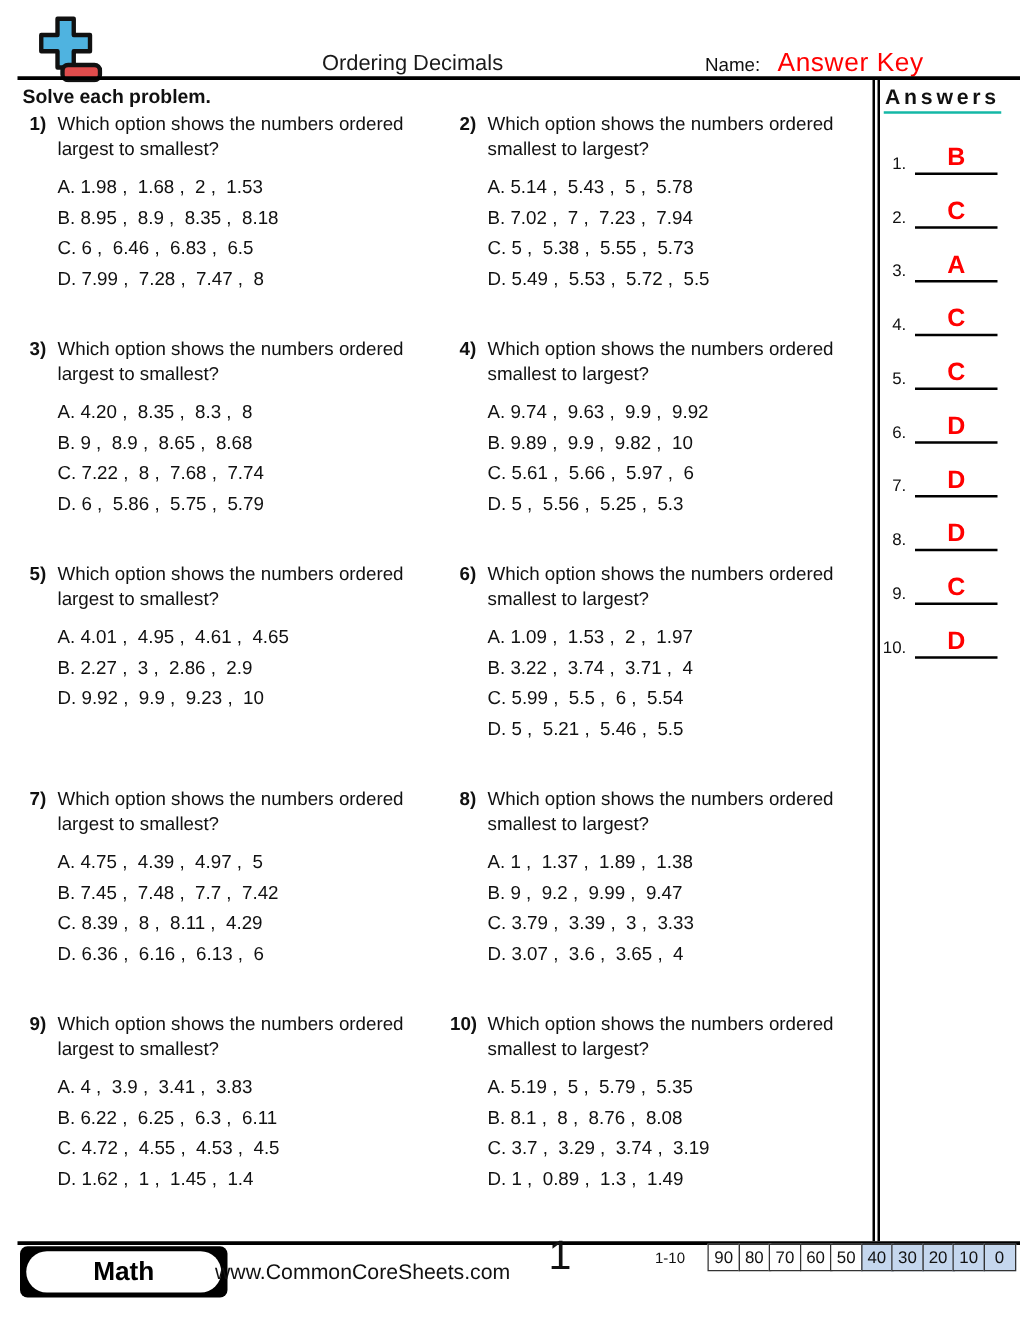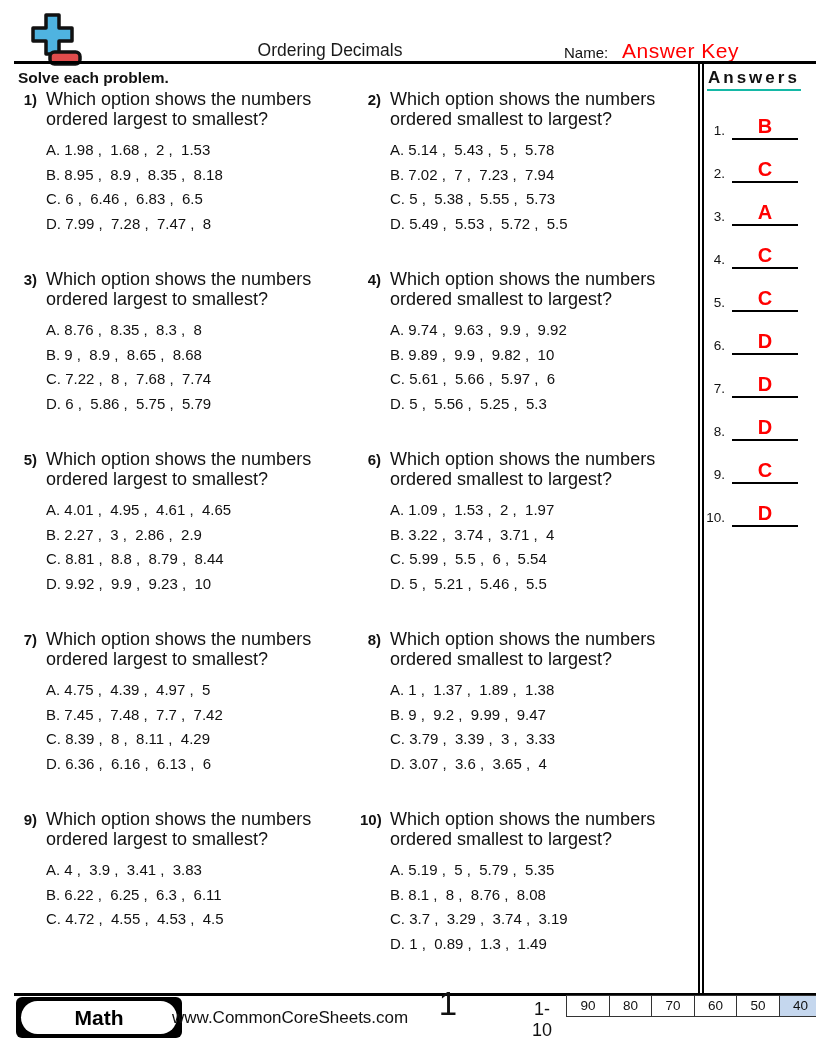--- a/index.html
+++ b/index.html
@@ -27,21 +27,21 @@
   .instructions { position: absolute; left: 18px; top: 69px; font-size: 15.5px; font-weight: bold; }
 
   
   .problems {
     position: absolute; left: 16px; top: 90px; width: 676px;
     display: grid; grid-template-columns: 344px 332px; grid-auto-rows: 180px;
   }
   .problem { display: flex; align-items: flex-start; }
   .pnum { flex: none; width: 30px; text-align: right; font-weight: bold; font-size: 15px; padding-right: 9px; line-height: 19.5px; }
   .pbody { flex: 1; }
-  .pq { font-size: 18px; line-height: 19.5px; width: 300px; }
+  .pq { font-size: 15px; line-height: 19.5px; width: 300px; }
   .popts { margin-top: 9px; }
   .opt { font-size: 15px; line-height: 24.5px; white-space: pre; }
 
   
   .answers-divider {
     position: absolute; left: 698px; top: 64px; height: 929px; width: 6px;
     border-left: 2px solid #000; border-right: 2px solid #000; background: #fff;
   }
   .answers-title {
     position: absolute; left: 707px; top: 68px; font-size: 17px; font-weight: bold;
@@ -60,24 +60,24 @@
     background: #000; border-radius: 6px;
   }
   .subject-badge-inner {
     position: absolute; left: 5px; top: 4px; right: 5px; bottom: 4px;
     background: #fff; border-radius: 17px;
     display: flex; align-items: center; justify-content: center;
     font-size: 21px; font-weight: bold; color: #000;
   }
   .website { position: absolute; left: 172px; top: 1008px; font-size: 17px; }
   .page-number { position: absolute; left: 418px; top: 985px; width: 60px; text-align: center; font-size: 33px; }
-  .score-label { position: absolute; left: 524px; top: 999px; width: 36px; text-align: center; font-size: 18px; }
+  .score-label { position: absolute; left: 524px; top: 999px; width: 36px; text-align: left; font-size: 12px; }
   .score-cells { position: absolute; left: 566px; top: 995px; display: flex; }
   .score-cell {
-    width: 44px; height: 22px; border: 1.5px solid #333; margin-left: -1.5px;
+    width: 26px; height: 22px; border: 1.5px solid #333; margin-left: -1.5px;
     text-align: center; font-size: 13.5px; line-height: 19px; background: #fff;
   }
   .score-cell:first-child { margin-left: 0; }
   .score-cell.shaded { background: #C5D7EE; }
 </style>
 </head>
 <body>
 
 <div id="page">
 
@@ -118,21 +118,21 @@
           <div class="opt">D. 5.49 ,  5.53 ,  5.72 ,  5.5</div>
         </div>
       </div>
     </div>
 
     <div class="problem">
       <span class="pnum">3)</span>
       <div class="pbody">
         <div class="pq">Which option shows the numbers ordered largest to smallest?</div>
         <div class="popts">
-          <div class="opt">A. 8.76 ,  8.35 ,  8.3 ,  8</div>
+          <div class="opt">A. 4.20 ,  8.35 ,  8.3 ,  8</div>
           <div class="opt">B. 9 ,  8.9 ,  8.65 ,  8.68</div>
           <div class="opt">C. 7.22 ,  8 ,  7.68 ,  7.74</div>
           <div class="opt">D. 6 ,  5.86 ,  5.75 ,  5.79</div>
         </div>
       </div>
     </div>
 
     <div class="problem">
       <span class="pnum">4)</span>
       <div class="pbody">
@@ -146,21 +146,20 @@
       </div>
     </div>
 
     <div class="problem">
       <span class="pnum">5)</span>
       <div class="pbody">
         <div class="pq">Which option shows the numbers ordered largest to smallest?</div>
         <div class="popts">
           <div class="opt">A. 4.01 ,  4.95 ,  4.61 ,  4.65</div>
           <div class="opt">B. 2.27 ,  3 ,  2.86 ,  2.9</div>
-          <div class="opt">C. 8.81 ,  8.8 ,  8.79 ,  8.44</div>
           <div class="opt">D. 9.92 ,  9.9 ,  9.23 ,  10</div>
         </div>
       </div>
     </div>
 
     <div class="problem">
       <span class="pnum">6)</span>
       <div class="pbody">
         <div class="pq">Which option shows the numbers ordered smallest to largest?</div>
         <div class="popts">
@@ -199,20 +198,21 @@
     </div>
 
     <div class="problem">
       <span class="pnum">9)</span>
       <div class="pbody">
         <div class="pq">Which option shows the numbers ordered largest to smallest?</div>
         <div class="popts">
           <div class="opt">A. 4 ,  3.9 ,  3.41 ,  3.83</div>
           <div class="opt">B. 6.22 ,  6.25 ,  6.3 ,  6.11</div>
           <div class="opt">C. 4.72 ,  4.55 ,  4.53 ,  4.5</div>
+          <div class="opt">D. 1.62 ,  1 ,  1.45 ,  1.4</div>
         </div>
       </div>
     </div>
 
     <div class="problem">
       <span class="pnum">10)</span>
       <div class="pbody">
         <div class="pq">Which option shows the numbers ordered smallest to largest?</div>
         <div class="popts">
           <div class="opt">A. 5.19 ,  5 ,  5.79 ,  5.35</div>

